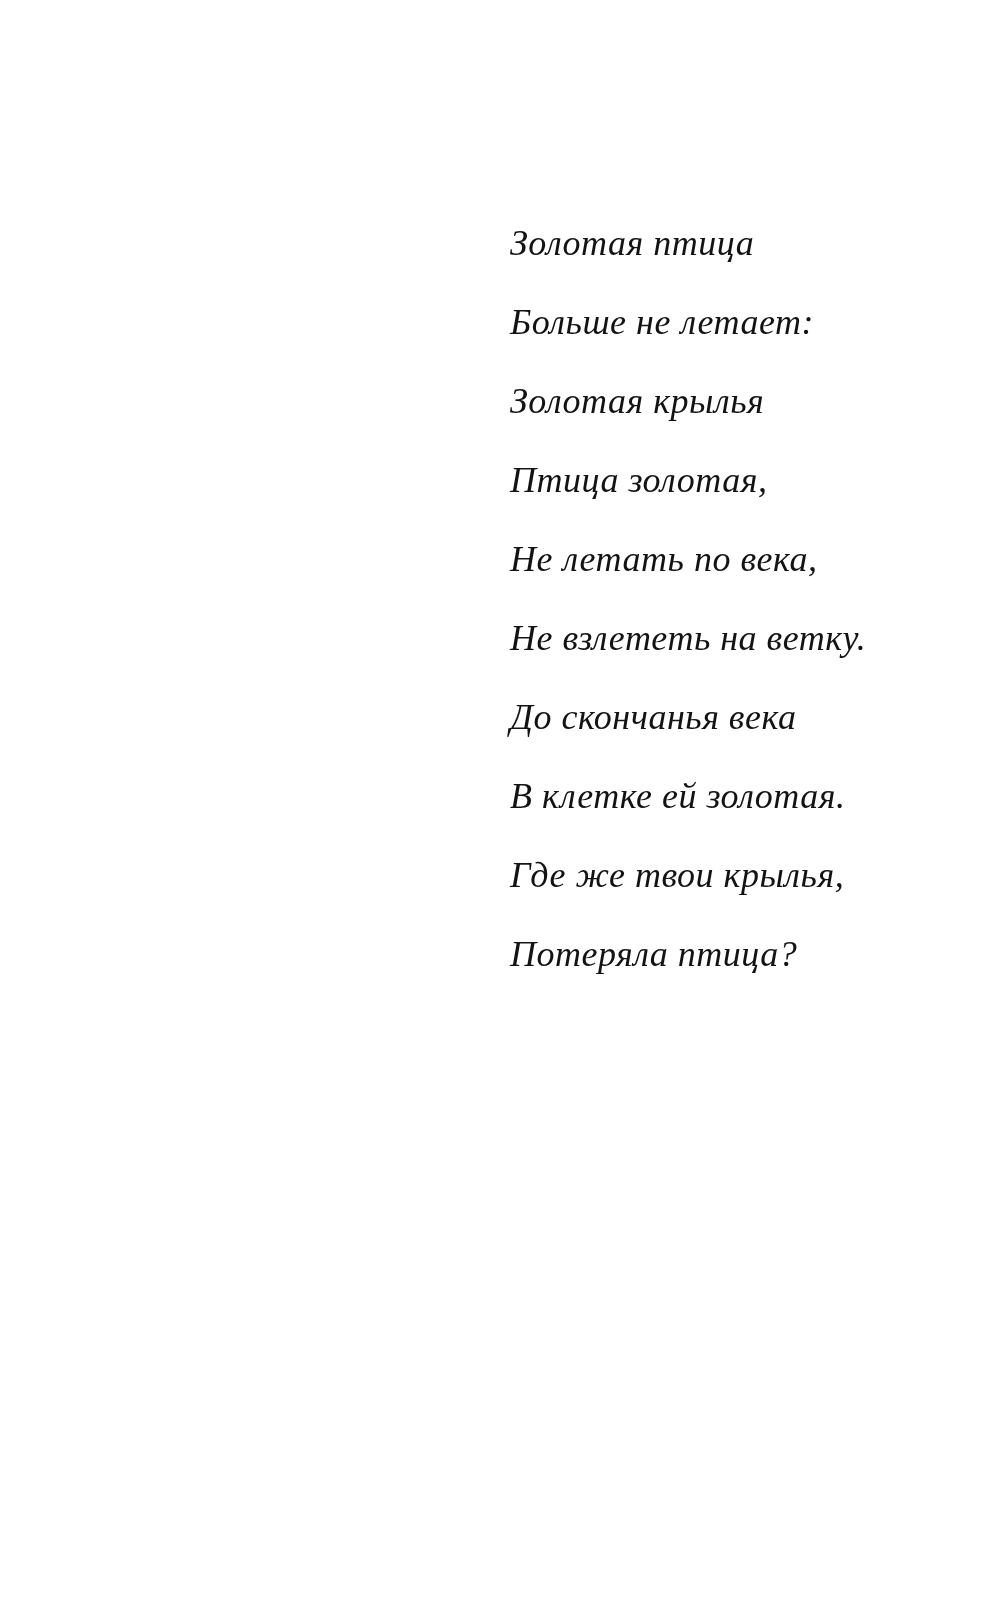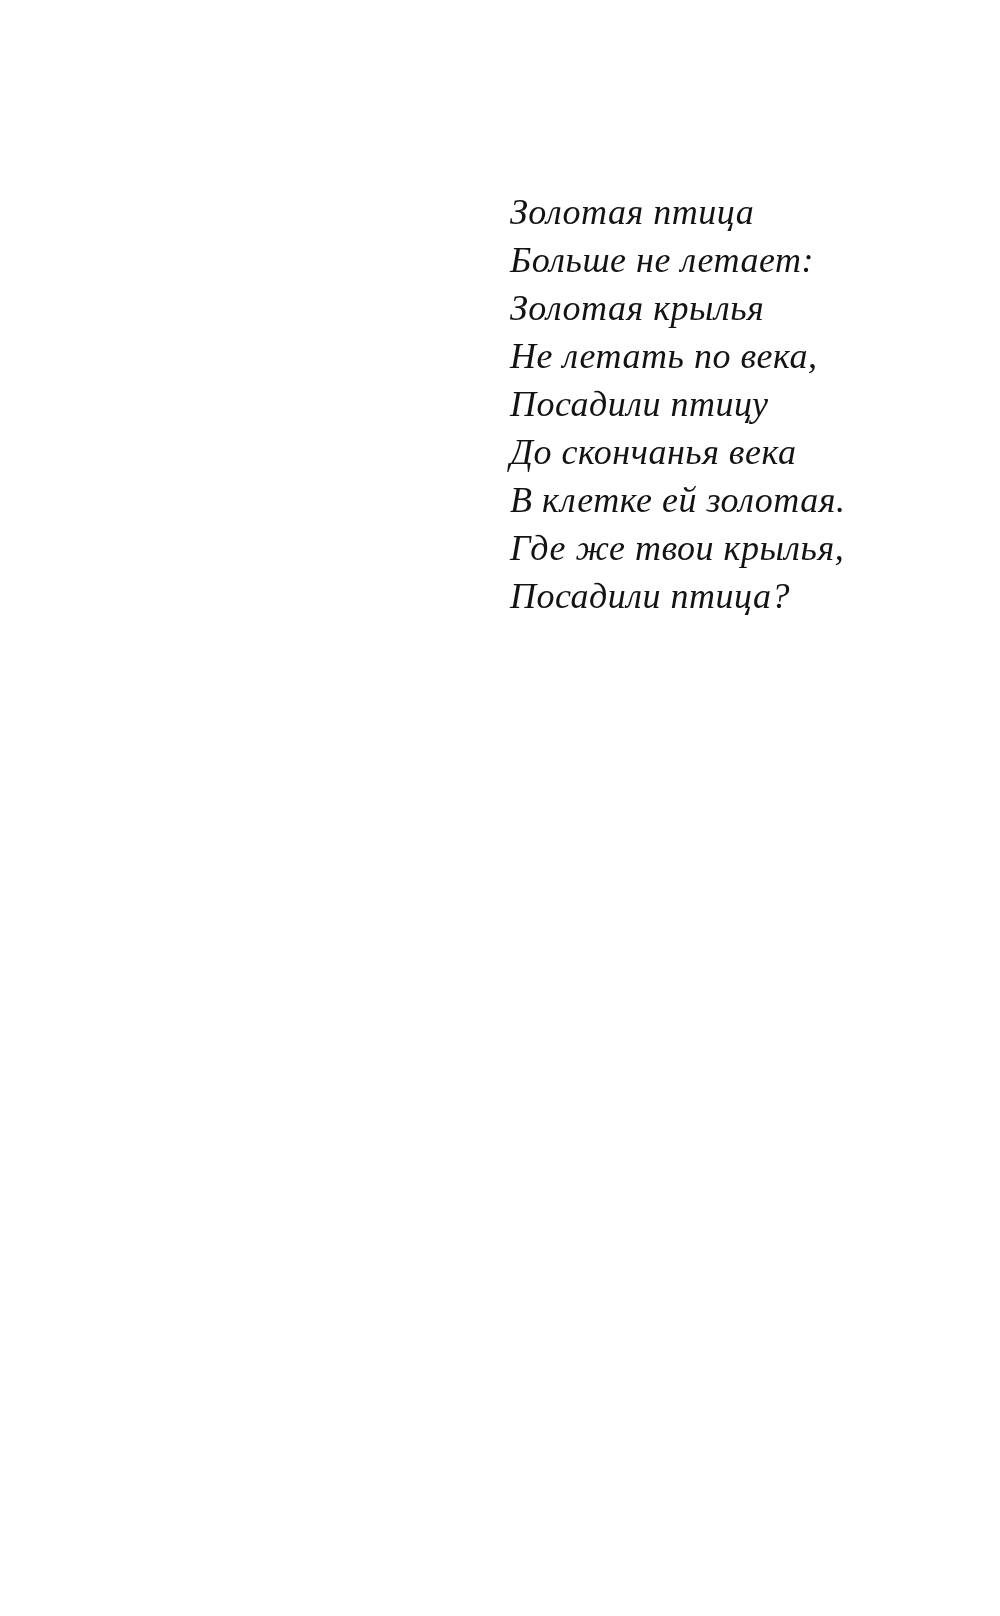--- a/index.html
+++ b/index.html
@@ -25,30 +25,32 @@
     font-family: "Liberation Serif", "DejaVu Serif", serif;
     font-style: italic;
     font-size: 36px;
     line-height: 48px;
     color: #131313;
     letter-spacing: 0.5px;
     white-space: nowrap;
   }
   .poem-line {
     height: 48px;
+    margin-top: 31px;
   }
 </style>
 </head>
 <body>
 
 <div class="page">
   <div class="poem" id="poem">
       <div class="poem-line">Золотая птица</div>
       <div class="poem-line">Больше не летает:</div>
       <div class="poem-line">Золотая крылья</div>
+      <div class="poem-line">Птица золотая,</div>
       <div class="poem-line">Не летать по века,</div>
-      <div class="poem-line">Посадили птицу</div>
+      <div class="poem-line">Не взлететь на ветку.</div>
       <div class="poem-line">До скончанья века</div>
       <div class="poem-line">В клетке ей золотая.</div>
       <div class="poem-line">Где же твои крылья,</div>
-      <div class="poem-line">Посадили птица?</div>
+      <div class="poem-line">Потеряла птица?</div>
     </div>
 </div>
 
 </body></html>

